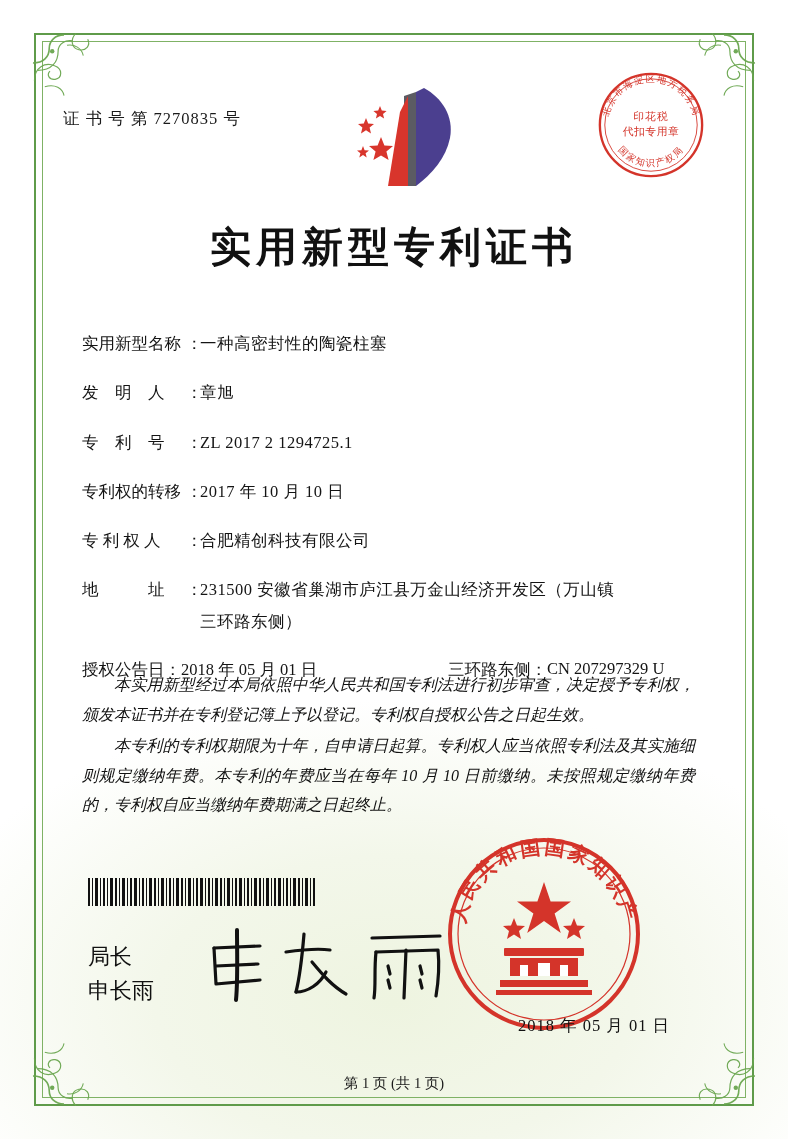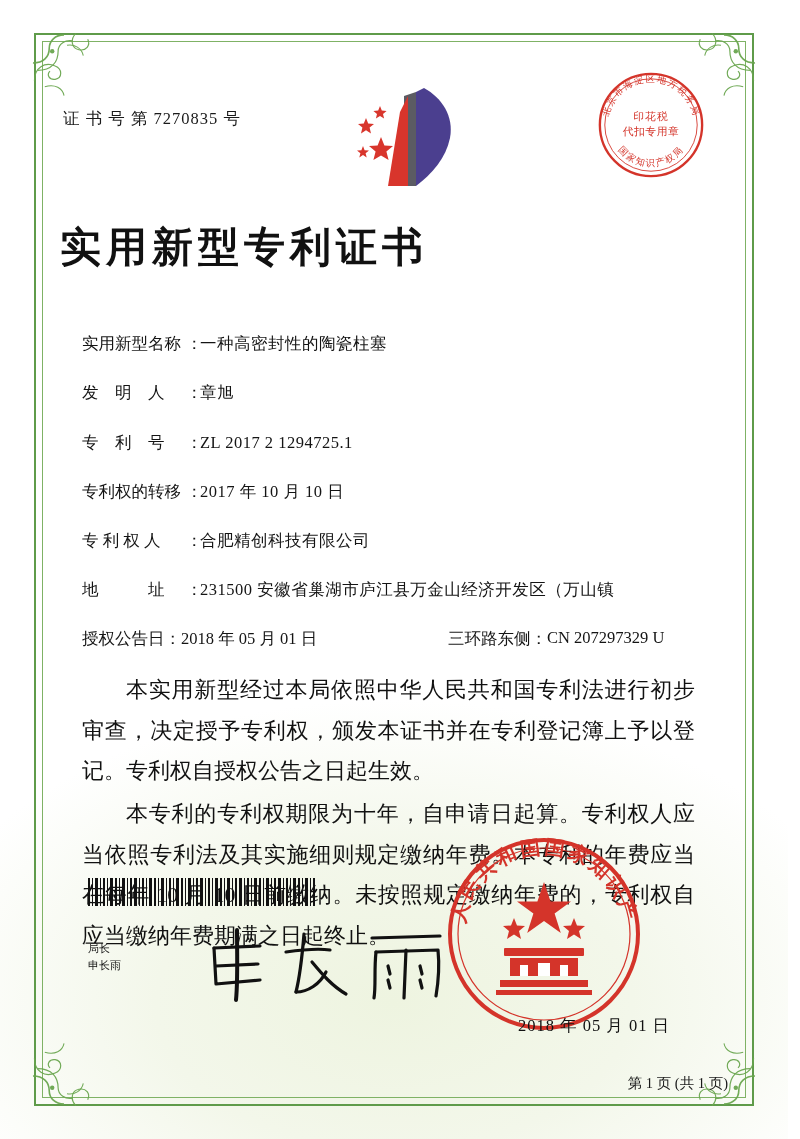--- a/index.html
+++ b/index.html
@@ -76,21 +76,21 @@
     top: 6px;
     width: 118px;
     height: 118px;
   }
 
   .title {
     position: absolute;
     left: 0;
     right: 0;
     top: 160px;
-    text-align: left;
+    text-align: center;
     font-size: 41px;
     font-weight: bold;
     letter-spacing: 5px;
     color: #111;
     font-family: Liberation Serif, serif;
   }
 
   .fields {
     position: absolute;
     left: 22px;
@@ -133,43 +133,44 @@
   }
   .col-left { width: 366px; flex: none; display: flex; }
   .col-right { flex: 1; display: flex; }
   .inline-label { white-space: nowrap; }
 
   .paragraphs {
     position: absolute;
     left: 22px;
     right: 33px;
     top: 610px;
-    font-size: 22px;
+    font-size: 16px;
     line-height: 1.85;
     color: #111;
     text-align: justify;
+    font-style: italic;
   }
   .paragraphs p {
     margin: 0 0 2px 0;
     text-indent: 2em;
   }
 
   .barcode {
     position: absolute;
     left: 28px;
     top: 818px;
     width: 230px;
     height: 28px;
   }
 
   .signature-block {
     position: absolute;
     left: 28px;
     top: 880px;
-    font-size: 11px;
+    font-size: 22px;
     line-height: 1.55;
     color: #111;
   }
   .handwriting {
     position: absolute;
     left: 140px;
     top: 862px;
     width: 270px;
     height: 85px;
   }
@@ -188,21 +189,21 @@
     font-size: 16.5px;
     letter-spacing: 1px;
     color: #111;
   }
 
   .footer {
     position: absolute;
     left: 0;
     right: 0;
     bottom: -14px;
-    text-align: right;
+    text-align: center;
     font-size: 14.5px;
     color: #1a1a1a;
   }
 </style>
 </head>
 <body>
 
 <div class="page">
 
   <div class="border-outer"></div>
@@ -338,20 +339,21 @@
         <div class="field-value">合肥精创科技有限公司</div>
       </div>
 
       <div class="field-row">
         <div class="field-label">
             <span>地　　　址</span>
           </div>
         <div class="field-colon">：</div>
         <div class="field-value">
           <span>231500  安徽省巢湖市庐江县万金山经济开发区（万山镇</span>
+          <span class="line2">三环路东侧）</span>
         </div>
       </div>
 
       <div class="row-two-col">
         <div class="col-left">
           <span class="inline-label">授权公告日</span>
           <span>：</span>
           <span>2018 年 05 月 01 日</span>
         </div>
         <div class="col-right">

